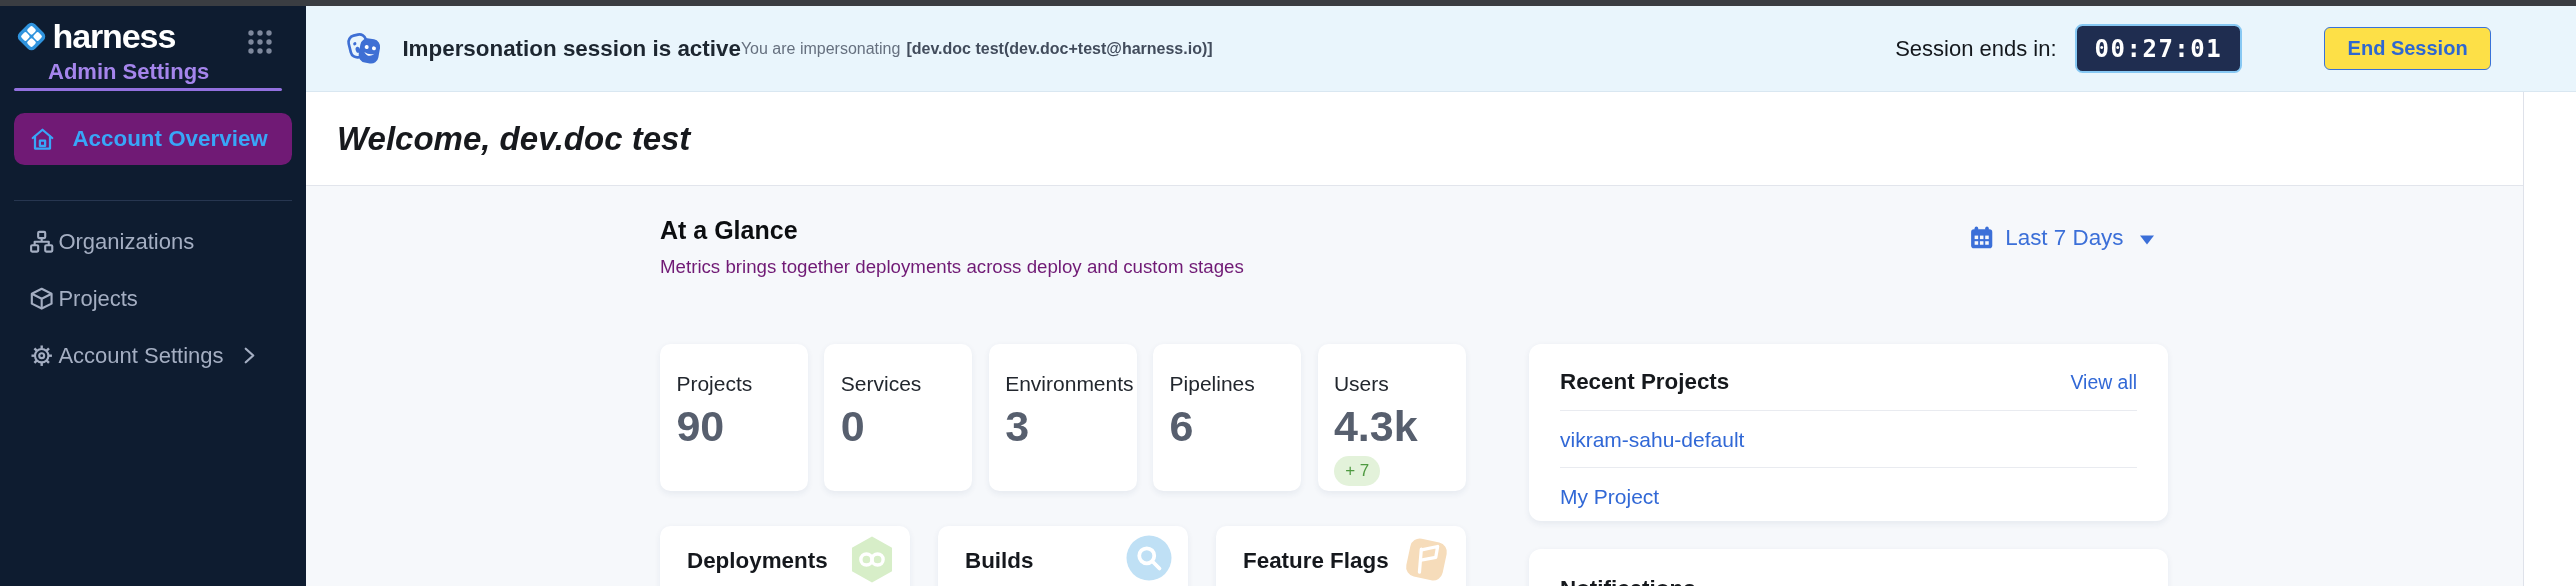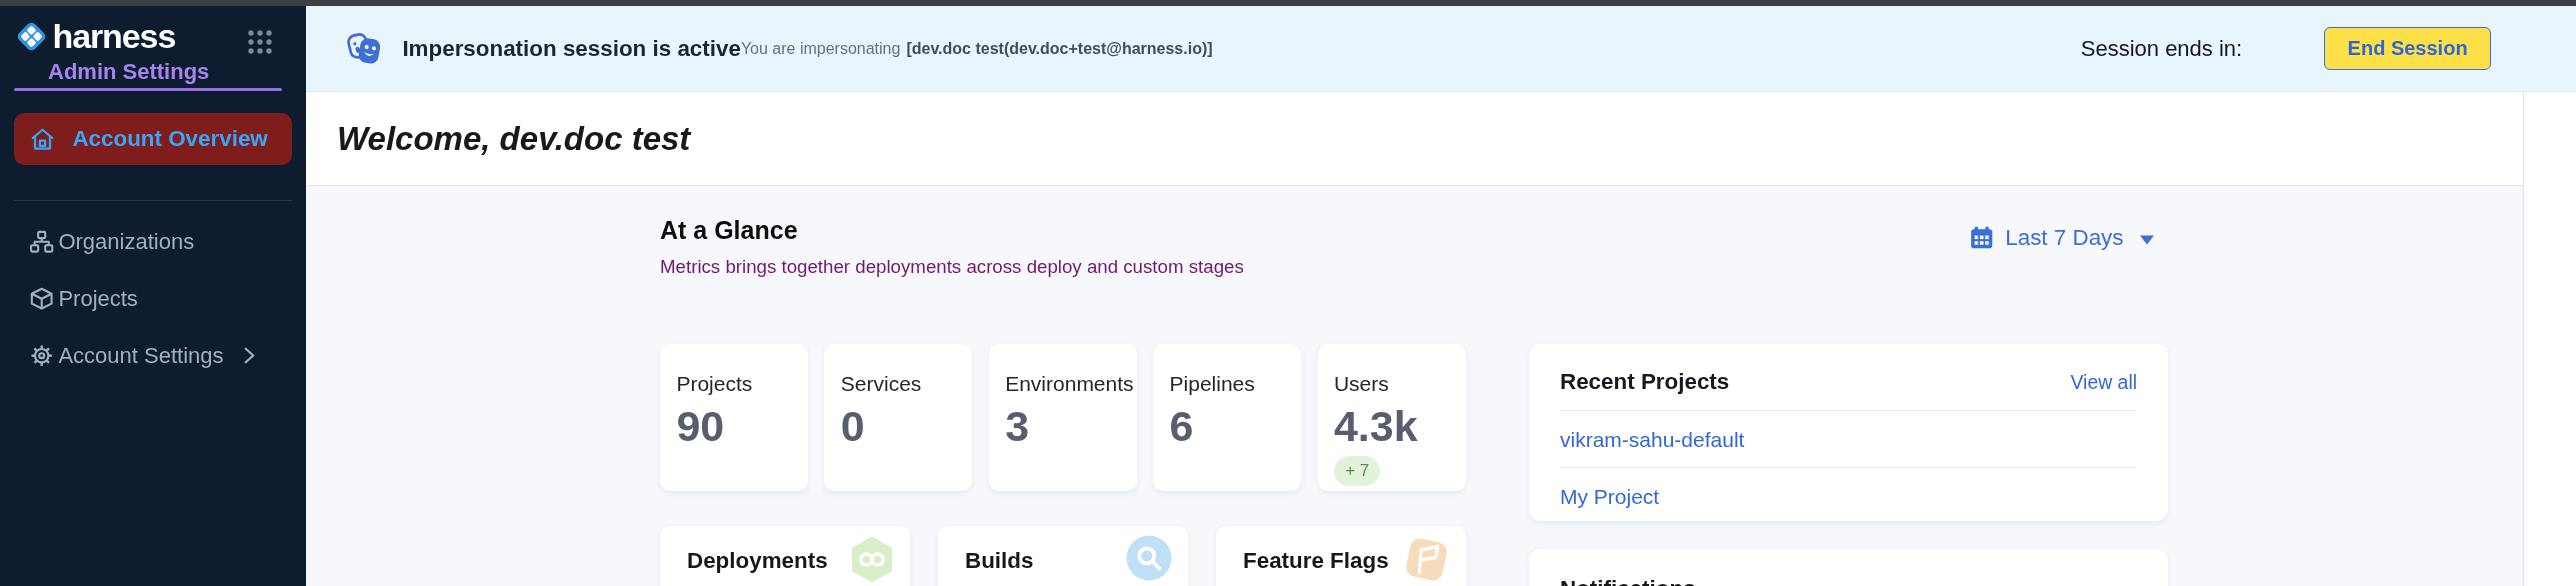--- a/index.html
+++ b/index.html
@@ -11,21 +11,21 @@
   
   .sidebar{width:306px;min-width:306px;background:#0e1c30;position:relative;z-index:4;}
   .sidebar-header{position:relative;height:86px;}
   .brand-row{display:flex;align-items:center;padding:10.5px 0 0 15px;}
   .brand{font-size:34px;font-weight:700;color:#ffffff;letter-spacing:-1.1px;margin-left:4.5px;}
   .grid-icon{position:absolute;right:31px;top:21px;cursor:pointer;}
   .admin-sub{margin:3px 0 0 48px;font-size:22px;font-weight:600;color:#a585ec;}
   .sidebar-underline{position:absolute;left:14px;top:82px;width:268px;height:3px;border-radius:1.5px;background:#9270df;}
   .nav{padding-top:21px;}
   .nav-item{display:flex;align-items:center;gap:4px;height:57px;padding-left:29px;color:#a4aec2;font-size:22px;cursor:pointer;}
-  .nav-item.selected{margin:0 14px;height:52px;padding-left:15px;border-radius:10.5px;background:#7f1d1d;color:#38a6f8;font-weight:600;font-size:22.4px;gap:16.4px;}
+  .nav-item.selected{margin:0 14px;height:52px;padding-left:15px;border-radius:10.5px;background:#701a75;color:#38a6f8;font-weight:600;font-size:22.4px;gap:16.4px;}
   .nav-divider{margin:35px 14px 12.7px 14px;height:0.7px;background:#273650;}
   .nav-item .spacer{flex:1;}
   .nav-item .chev{margin-right:49px;}
 
   
   .main-col{flex:1;position:relative;min-width:0;display:flex;flex-direction:column;}
   .right-strip{position:absolute;top:86px;right:0;bottom:0;width:52px;background:#ffffff;border-left:1.5px solid #dfe2ea;z-index:3;}
 
   
   .banner{height:86px;min-height:86px;background:#e9f5fc;border-bottom:0.7px solid #d9e7f1;display:flex;align-items:center;padding:0 85px 0 40px;box-sizing:border-box;}
@@ -183,20 +183,21 @@
           <g transform="rotate(10 31 26)">
             <rect x="18" y="9" width="27" height="33" rx="10" fill="#3e6fd4"></rect>
             <circle cx="27" cy="21" r="2.7" fill="#ffffff"></circle>
             <circle cx="37" cy="21" r="2.7" fill="#ffffff"></circle>
             <path d="M25 28 Q32 36 39 28 Q32 31.5 25 28 Z" fill="#ffffff"></path>
           </g>
         </svg>
         <span class="banner-title">Impersonation session is active</span>
         <span class="banner-sub"><span>You are impersonating</span><b>[dev.doc test(dev.doc+test@harness.io)]</b></span>
         <span class="session-label">Session ends in:</span>
+        <span class="timer">00:27:01</span>
         <button class="end-btn">End Session</button>
       </header>
 
       <div class="welcome-strip">
         <h1>Welcome, dev.doc test</h1>
       </div>
 
       <div class="content">
 
         <div class="glance-head">

